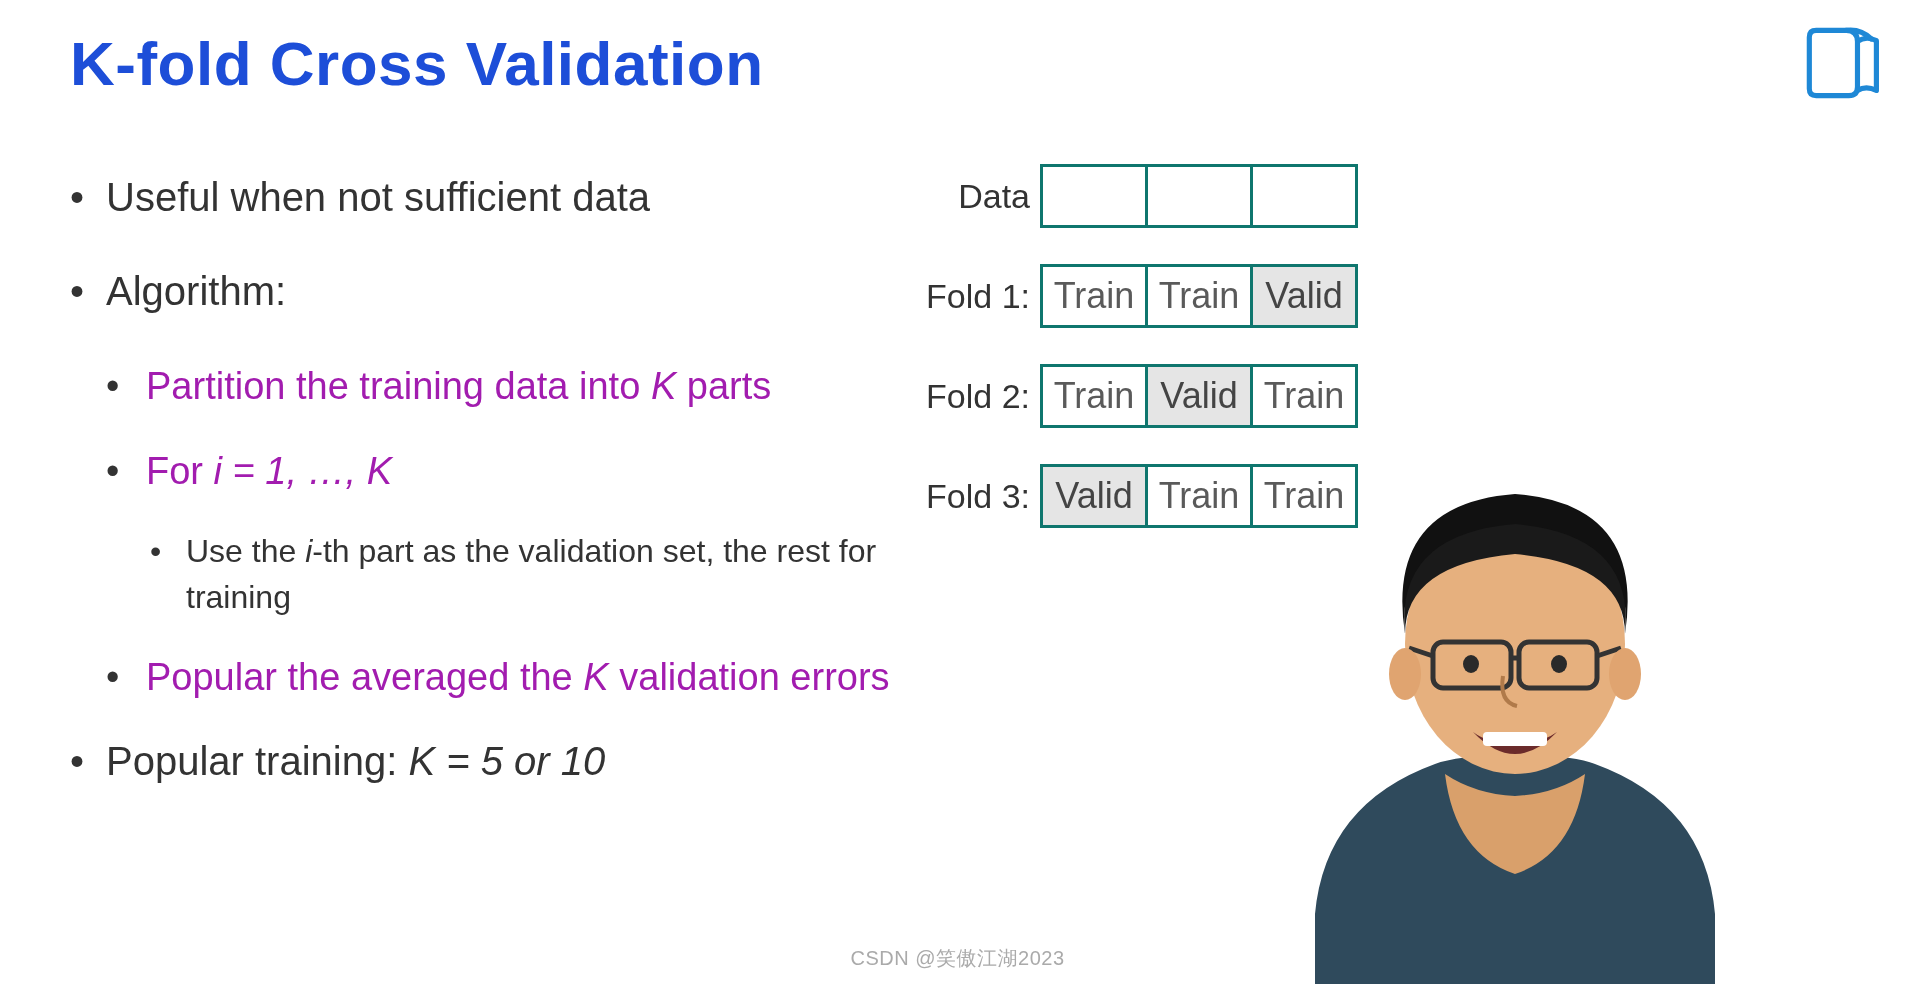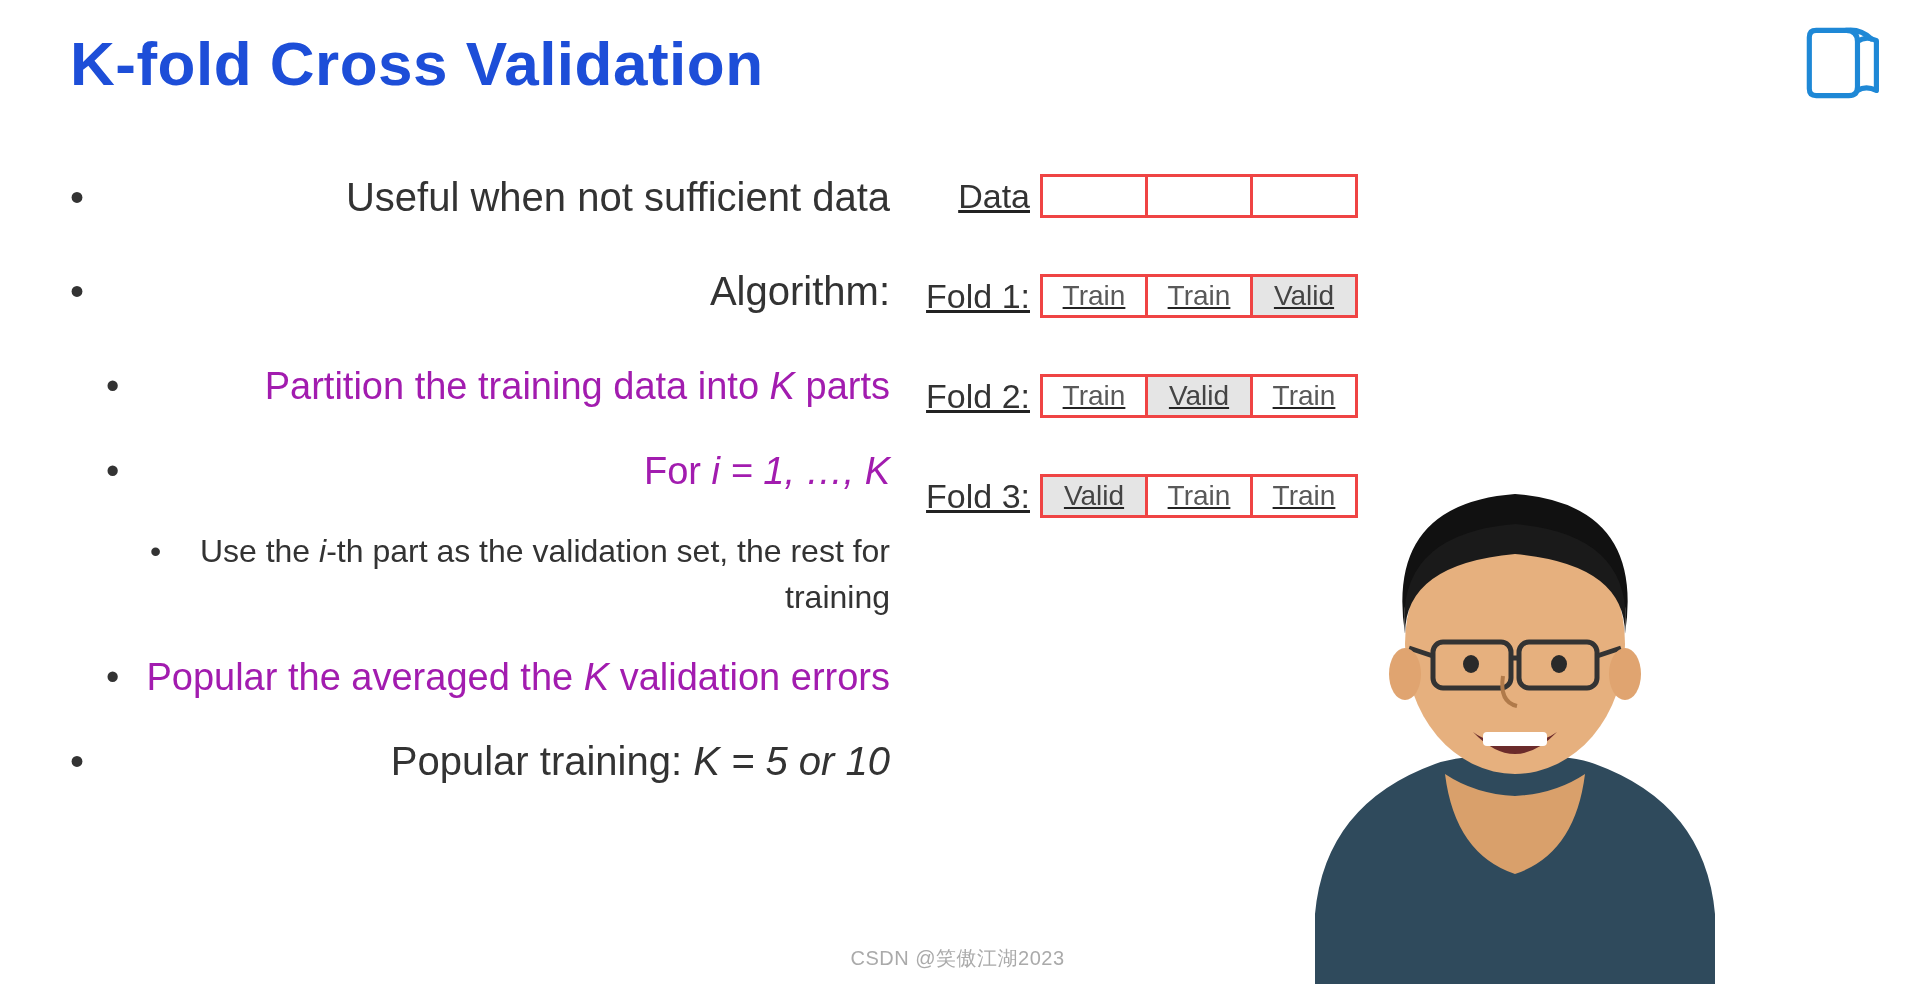--- a/index.html
+++ b/index.html
@@ -27,59 +27,58 @@
     width: 86px;
     height: 86px;
   }
   .bullets {
     position: absolute;
     left: 70px;
     top: 170px;
     width: 820px;
   }
   .bullets ul { list-style: none; }
-  .bullets li { position: relative; text-align: right; }
+  .bullets li { position: relative; }
   .lvl1 { font-size: 40px; line-height: 1.35; padding-left: 36px; margin-bottom: 40px; color: #333; }
   .lvl1::before { content: "•"; position: absolute; left: 0; top: 0; font-size: 40px; color: #333; }
   .lvl2 { font-size: 38px; line-height: 1.5; padding-left: 40px; margin-left: 36px; margin-bottom: 28px; color: #a21caf; }
   .lvl2::before { content: "•"; position: absolute; left: 0; top: 0; font-size: 38px; color: #333; }
   .lvl3 { font-size: 32px; line-height: 1.45; padding-left: 40px; margin-left: 76px; margin-bottom: 28px; color: #333; }
   .lvl3::before { content: "•"; position: absolute; left: 4px; top: 0; font-size: 32px; color: #333; }
   .italic { font-style: italic; }
 
   .diagram {
     position: absolute;
     left: 910px;
     top: 164px;
     width: 460px;
-    text-decoration: underline;
   }
   .row {
     display: flex;
     align-items: center;
     margin-bottom: 36px;
     height: 64px;
   }
   .row-label {
     width: 130px;
     text-align: right;
     font-size: 34px;
     color: #333;
     padding-right: 10px;
     white-space: nowrap;
   }
   .boxes { display: flex; }
   .box {
     width: 108px;
-    height: 44px;
-    border: 3px solid #ef4444;
+    height: 64px;
+    border: 3px solid #0f766e;
     display: flex;
     align-items: center;
     justify-content: center;
-    font-size: 28px;
+    font-size: 36px;
     color: #5a5a5a;
     background: #fff;
   }
   .box + .box { margin-left: -3px; }
   .valid { background: #e5e5e5; color: #444; }
 
   .watermark {
     position: absolute;
     bottom: 12px;
     left: 50%;

